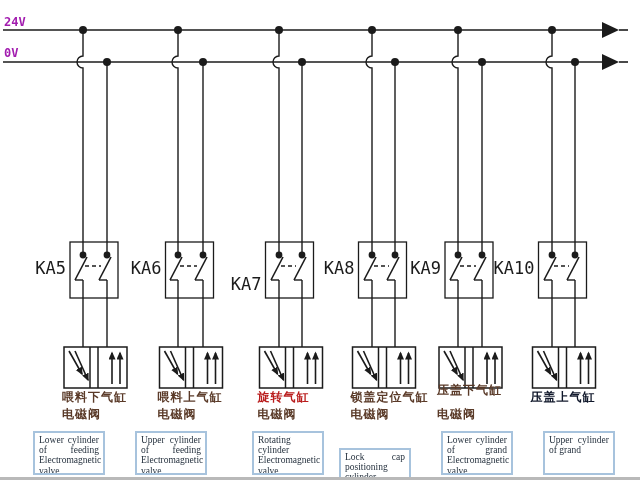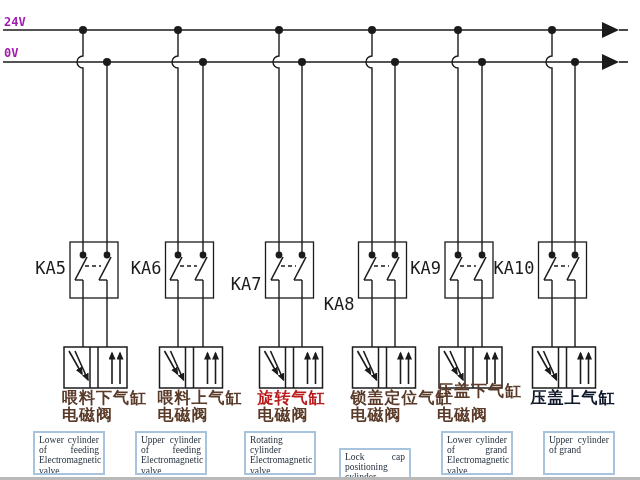--- a/index.html
+++ b/index.html
@@ -10,21 +10,21 @@
   .lbl{position:absolute;white-space:nowrap;}
   .rail-lbl{
     font-family:"DejaVu Sans Mono",monospace;font-size:12px;font-weight:bold;
     color:#a21caf;letter-spacing:0px;
   }
   .relay-lbl{
     font-family:"DejaVu Sans Mono",monospace;font-size:17px;color:#1b1b1b;
     width:44px;text-align:right;
   }
   .cn-line{
-    font-size:16px;font-weight:bold;line-height:17px;letter-spacing:1px;
+    font-size:12px;font-weight:bold;line-height:17px;letter-spacing:1px;
     font-family:"DejaVu Sans",sans-serif;
   }
   .en-box{
     position:absolute;width:72px;height:44px;box-sizing:border-box;
     background:#ffffff;border:2px solid #a7c3dd;
     font-family:"Liberation Serif","DejaVu Serif",serif;
     font-size:9.5px;line-height:10.2px;text-align:justify;
     padding:2px 4px;overflow:hidden;
   }
   .edge-bottom{position:absolute;left:0;bottom:0;width:640px;height:3px;background:#b9b9b9;}
@@ -194,31 +194,31 @@
   <div id="labels">
       <div class="lbl relay-lbl" style="left: 22px; top: 258px;">KA5</div>
       <div class="lbl cn-line" style="left: 62px; top: 389px; color: rgb(90, 58, 40);">喂料下气缸</div>
       <div class="lbl cn-line" style="left: 62px; top: 406px; color: rgb(90, 58, 40);">电磁阀</div>
       <div class="lbl relay-lbl" style="left: 117.5px; top: 258px; text-align: right;">KA6</div>
       <div class="lbl cn-line" style="left: 157.5px; top: 389px; color: rgb(90, 58, 40);">喂料上气缸</div>
       <div class="lbl cn-line" style="left: 157.5px; top: 406px; color: rgb(90, 58, 40);">电磁阀</div>
       <div class="lbl relay-lbl" style="left: 217.5px; top: 258px; margin-top: 16px;">KA7</div>
       <div class="lbl cn-line" style="left: 257.5px; top: 389px; color: #b91c1c;">旋转气缸</div>
       <div class="lbl cn-line" style="left: 257.5px; top: 406px; color: rgb(90, 58, 40);">电磁阀</div>
-      <div class="lbl relay-lbl" style="left: 310.5px; top: 258px; margin-top: 36px;">KA8</div>
+      <div class="lbl relay-lbl" style="left: 310.5px; top: 258px;">KA8</div>
       <div class="lbl cn-line" style="left: 350.5px; top: 389px; color: rgb(90, 58, 40);">锁盖定位气缸</div>
       <div class="lbl cn-line" style="left: 350.5px; top: 406px; color: rgb(90, 58, 40);">电磁阀</div>
       <div class="lbl relay-lbl" style="left: 397px; top: 258px;">KA9</div>
       <div class="lbl cn-line" style="left: 437px; top: 382px; color: rgb(90, 58, 40);">压盖下气缸</div>
       <div class="lbl cn-line" style="left: 437px; top: 406px; color: rgb(90, 58, 40);">电磁阀</div>
       <div class="lbl relay-lbl" style="left: 490.5px; top: 258px;">KA10</div>
       <div class="lbl cn-line" style="left: 530.5px; top: 389px; color: #0f172a;">压盖上气缸</div>
     </div>
   <div id="enboxes">
       <div class="en-box" style="left: 33px; top: 431px; color: rgb(38, 50, 63); border-color: rgb(167, 195, 221);">Lower cylinder of feeding Electromagnetic valve</div>
       <div class="en-box" style="left: 135px; top: 431px; color: rgb(38, 50, 63); border-color: rgb(167, 195, 221);">Upper cylinder of feeding Electromagnetic valve</div>
-      <div class="en-box" style="left: 244px; top: 431px; color: rgb(38, 50, 63); border-color: rgb(167, 195, 221);">Rotating cylinder Electromagnetic valve</div>
+      <div class="en-box" style="left: 252px; top: 431px; color: rgb(38, 50, 63); border-color: rgb(167, 195, 221);">Rotating cylinder Electromagnetic valve</div>
       <div class="en-box" style="left: 339px; top: 448px; color: rgb(38, 50, 63); border-color: rgb(167, 195, 221);">Lock cap positioning cylinder Electromagnetic valve</div>
       <div class="en-box" style="left: 441px; top: 431px; color: rgb(38, 50, 63); border-color: rgb(167, 195, 221);">Lower cylinder of grand Electromagnetic valve</div>
       <div class="en-box" style="left: 543px; top: 431px; color: rgb(38, 50, 63); border-color: rgb(167, 195, 221);">Upper cylinder of grand</div>
     </div>
   <div class="edge-bottom"></div>
 </div>
 
 </body></html>

